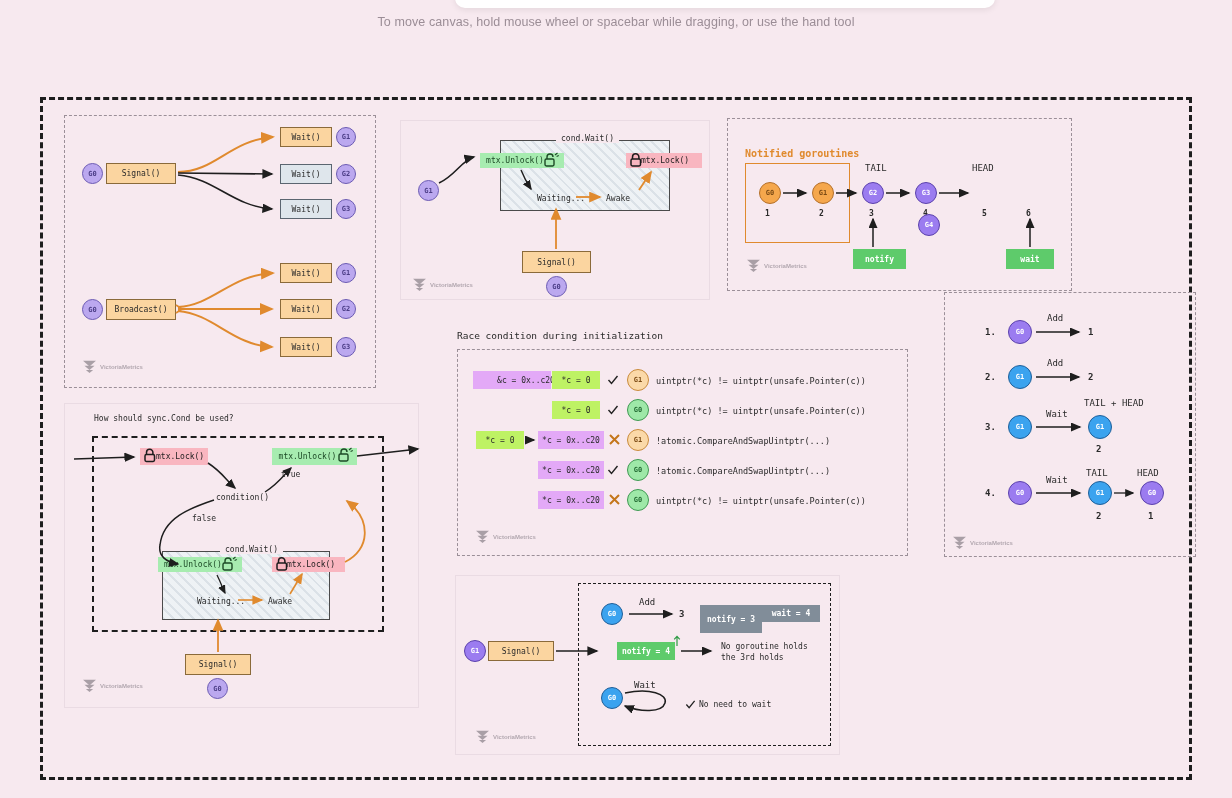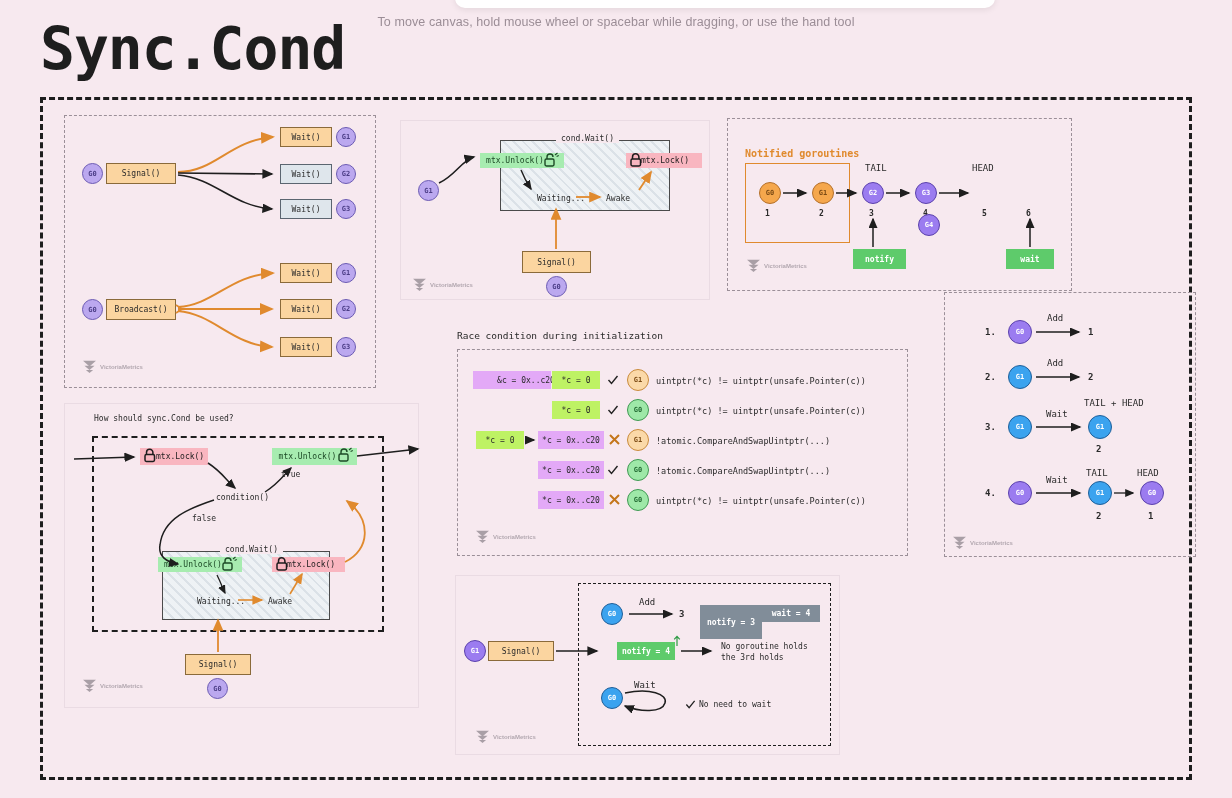--- a/index.html
+++ b/index.html
@@ -105,21 +105,20 @@
   .logo .chev{width:15px;height:13px;}
   .logo .txt{font-size:6px;color:#5d5560;font-family:"Liberation Sans",sans-serif;font-weight:700;}
 </style>
 </head>
 <body>
 
 <div class="canvas">
 
   <div class="toolbar"></div>
   <div class="hint">To move canvas, hold mouse wheel or spacebar while dragging, or use the hand tool</div>
-  <div class="title">Sync.Cond</div>
 
   <div class="outer-frame"></div>
 
   <div class="panel dashed p1"></div>
 
   <div class="node purple" style="left:82px;top:163px;width:21px;height:21px;">G0</div>
   <div class="box tan" style="left:106px;top:163px;width:70px;height:21px;">Signal()</div>
 
   <div class="box tan" style="left:280px;top:127px;width:52px;height:20px;">Wait()</div>
   <div class="node purple" style="left:336px;top:127px;width:20px;height:20px;">G1</div>
@@ -362,21 +361,21 @@
   <div class="panel solid p7"></div>
   <div class="panel p7inner"></div>
 
   <div class="node violet" style="left:464px;top:640px;width:22px;height:22px;">G1</div>
   <div class="box tan" style="left:488px;top:641px;width:66px;height:20px;">Signal()</div>
 
   <div class="node blue" style="left:601px;top:603px;width:22px;height:22px;">G0</div>
   <div class="lbl big" style="left:639px;top:597px;">Add</div>
   <div class="lbl b" style="left:679px;top:609px;font-size:9px;">3</div>
 
-  <div class="box graydark" style="left:700px;top:605px;width:62px;height:34px;">notify = 3</div>
+  <div class="box graydark" style="left:700px;top:605px;width:62px;height:28px;">notify = 3</div>
   <div class="box graydark" style="left:762px;top:605px;width:58px;height:17px;">wait = 4</div>
 
   <div class="box green" style="left:617px;top:642px;width:58px;height:18px;">notify = 4</div>
   <svg style="position:absolute;left:673px;top:635px;width:8px;height:12px;" viewBox="0 0 8 12">
     <path d="M4 11 V2 M1.2 4.4 L4 1.3 L6.8 4.4" fill="none" stroke="#2f9b45" stroke-width="1.2"></path>
   </svg>
   <div class="lbl" style="left:721px;top:641px;line-height:11px;">No goroutine holds</div>
   <div class="lbl" style="left:721px;top:652px;line-height:11px;">the 3rd holds</div>
 
   <div class="node blue" style="left:601px;top:687px;width:22px;height:22px;">G0</div>

